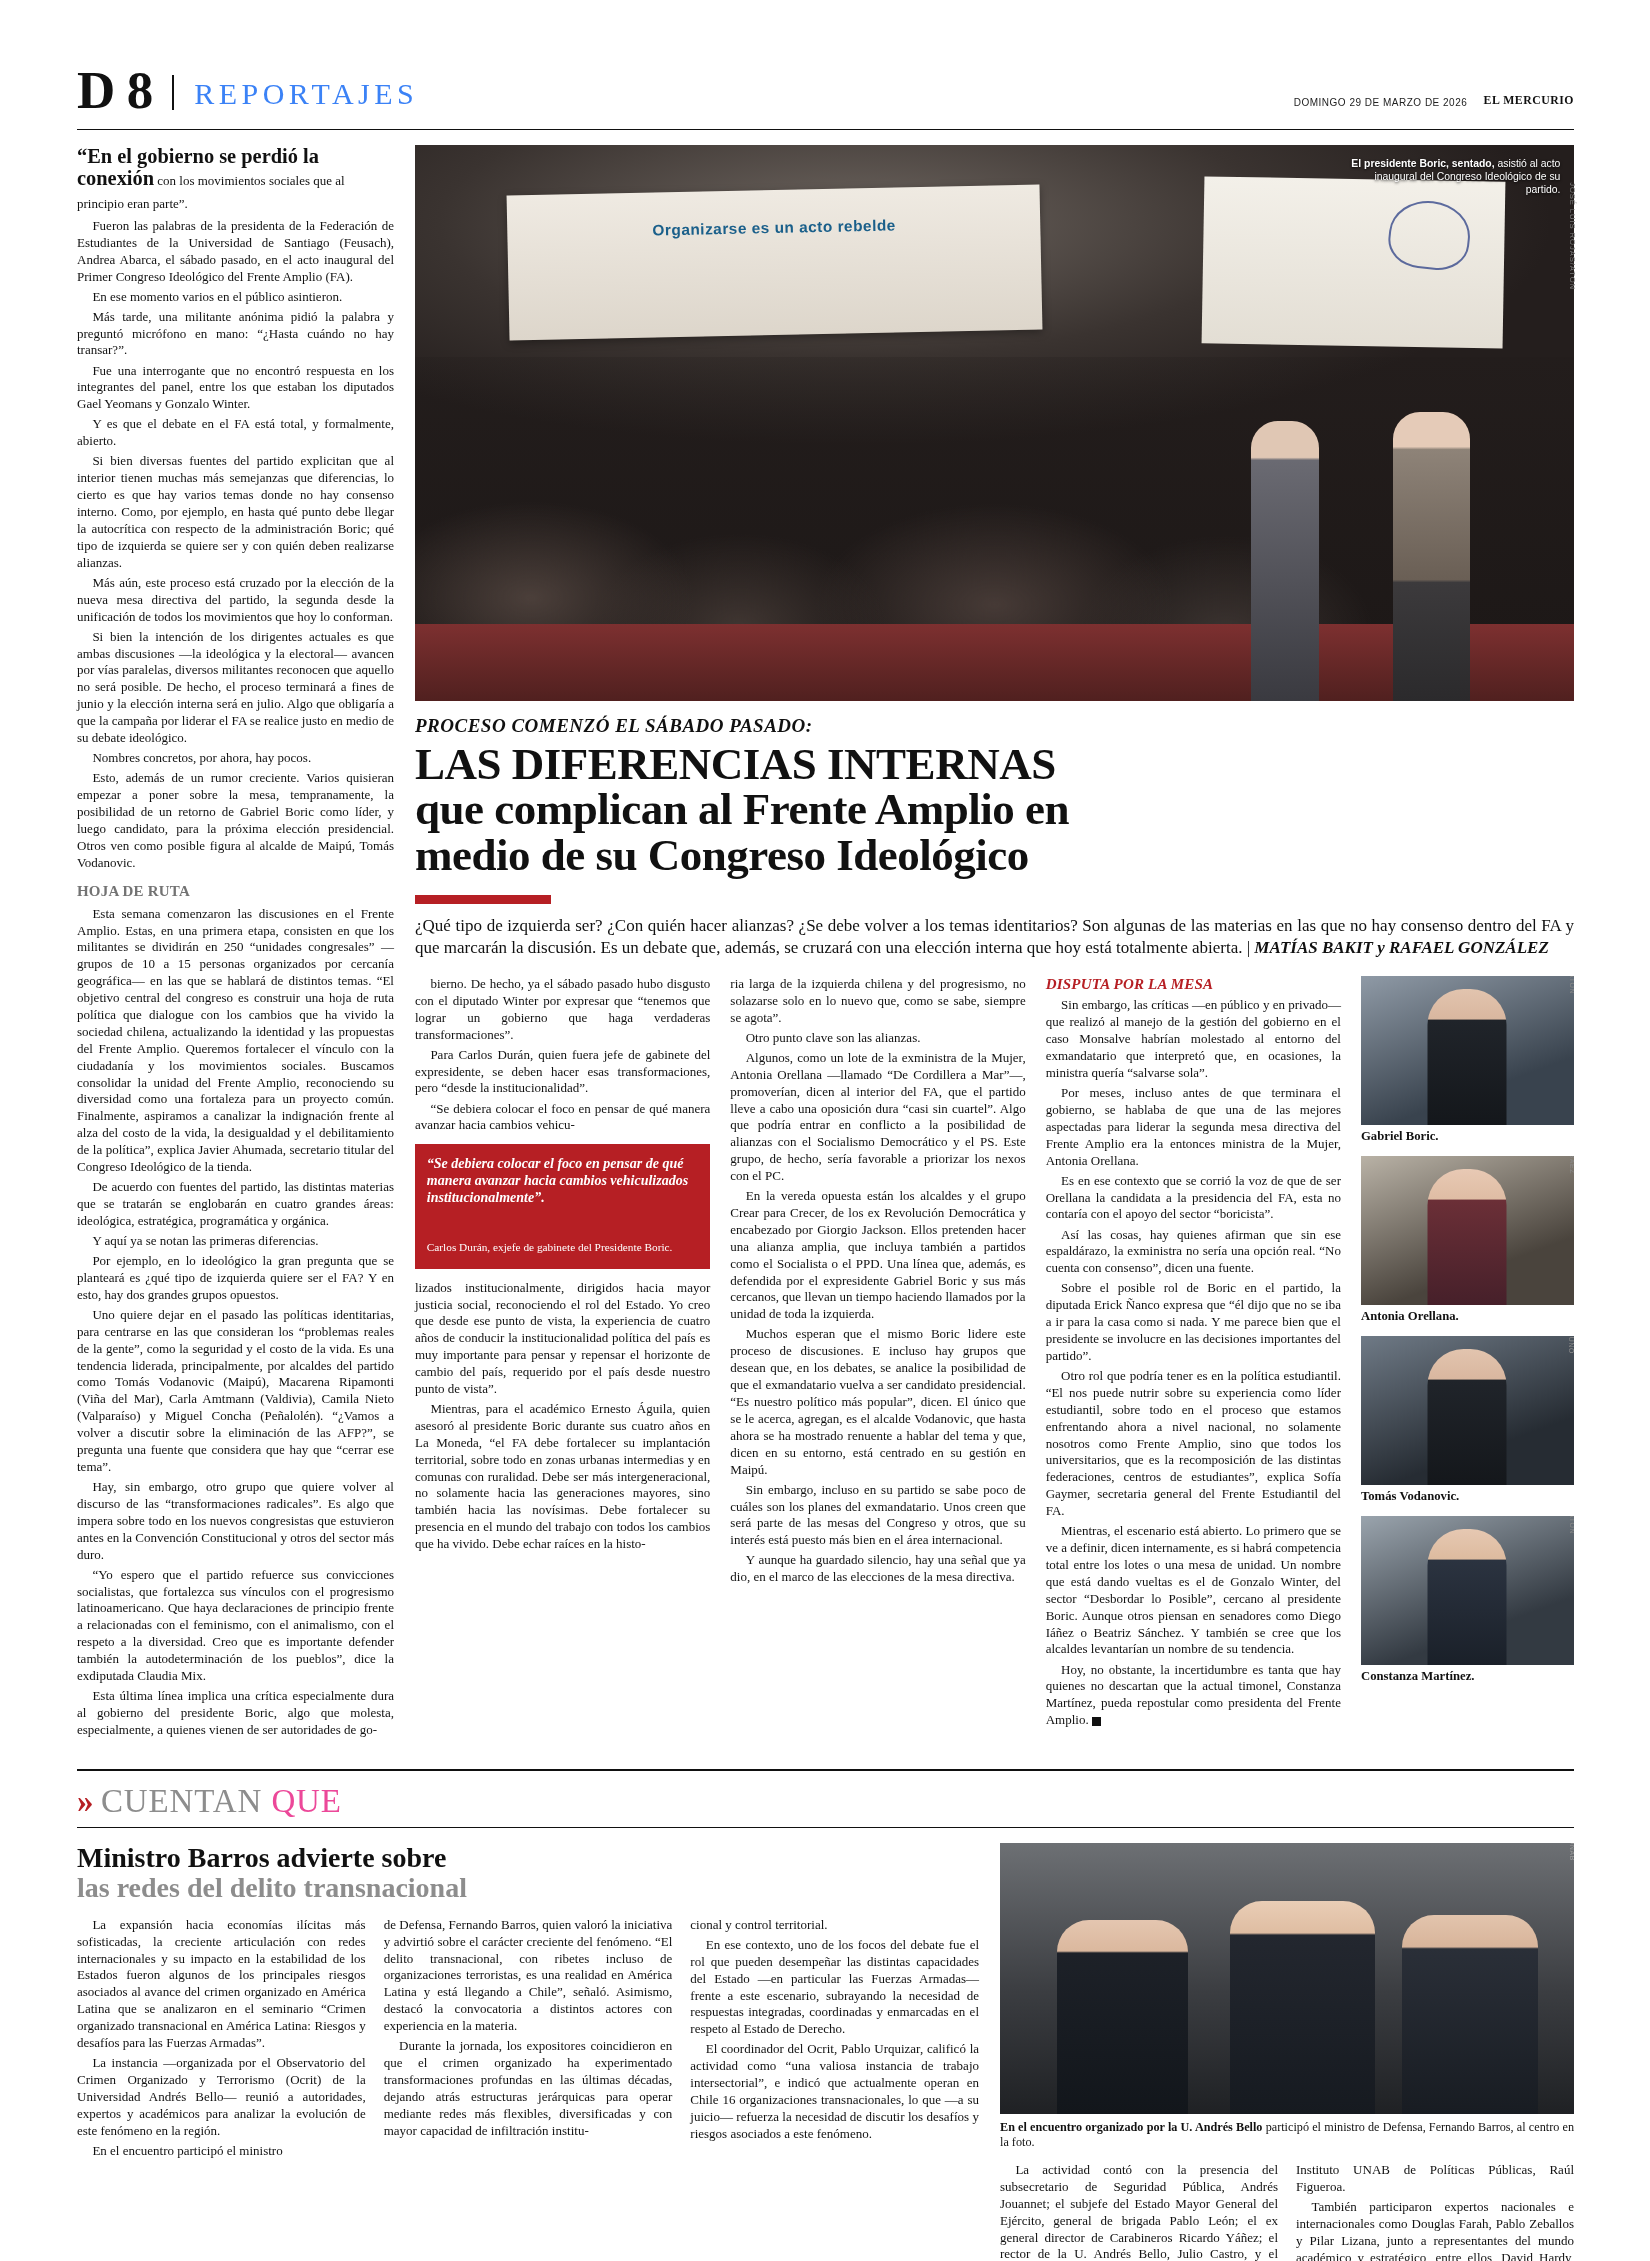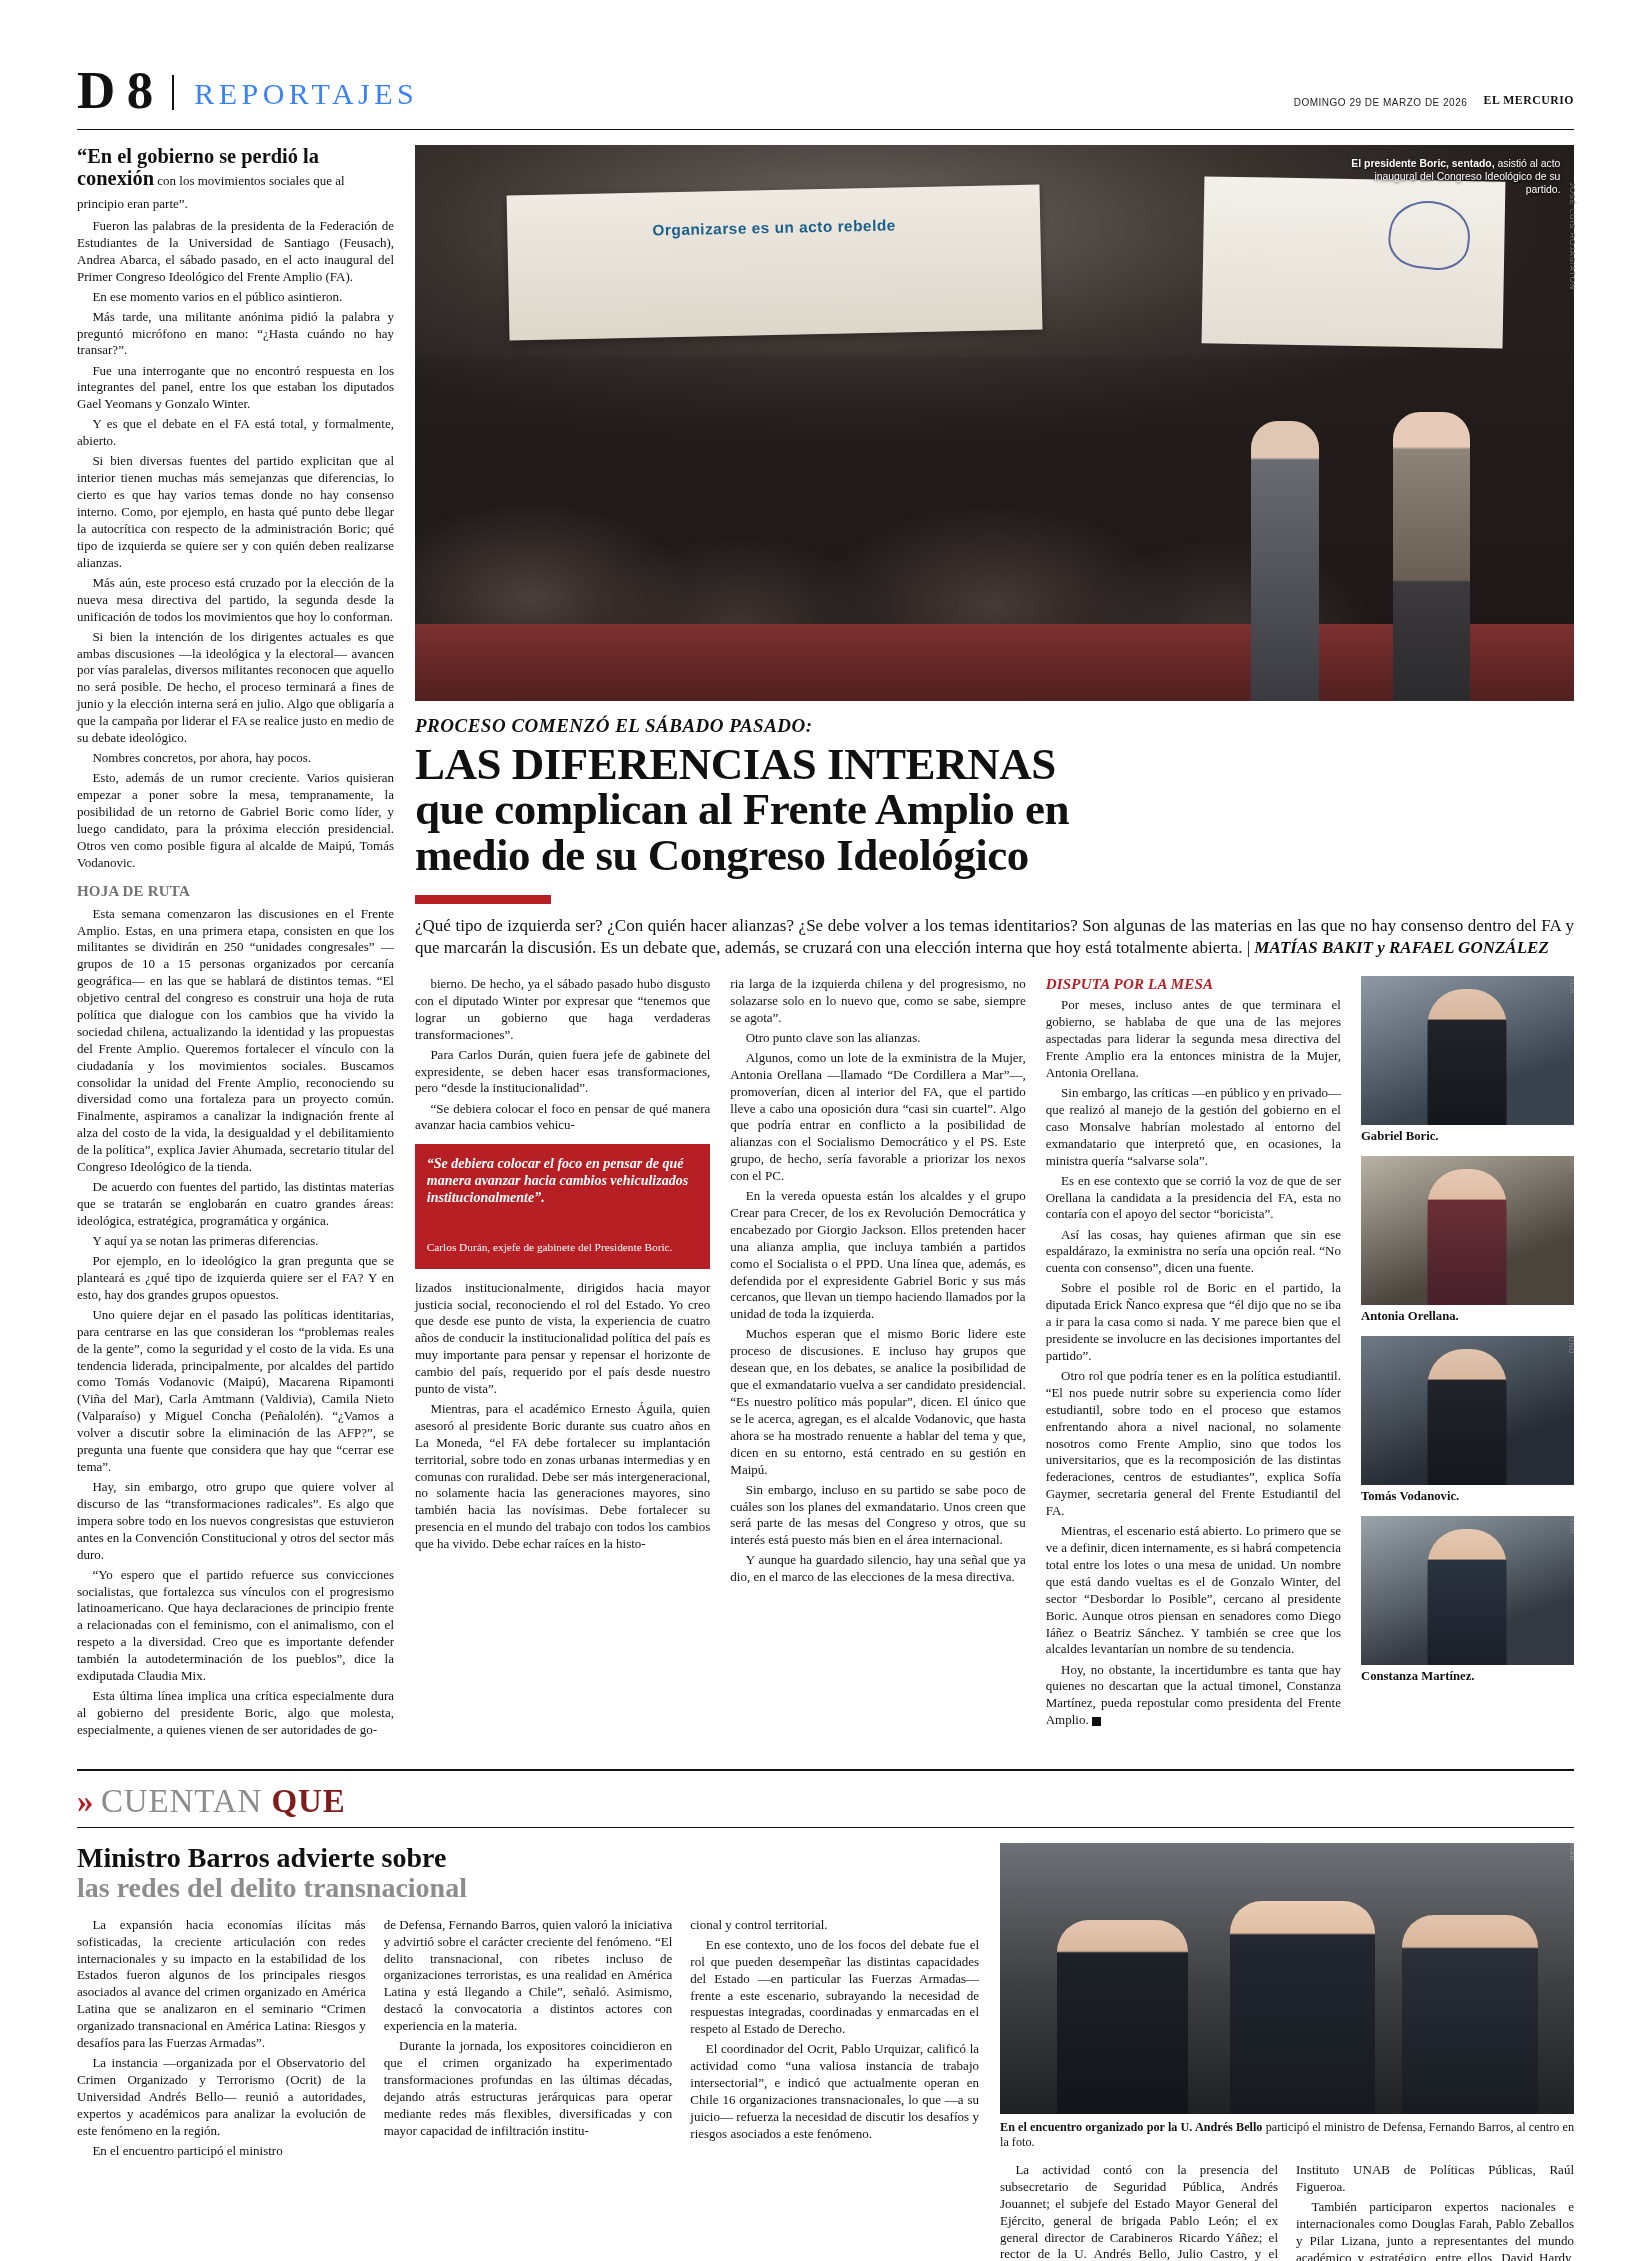--- a/index.html
+++ b/index.html
@@ -314,21 +314,21 @@
     padding-bottom: 7.2px;
     margin-bottom: 15.4px;
   }
   .chev { color: #b61f24; font-size: 33px; font-weight: bold; line-height: .8; letter-spacing: -3.6px; }
   .cuentan-title {
     font-family: "Liberation Serif", serif;
     font-size: 33px;
     letter-spacing: 0.9px;
     color: #8d8d8d;
   }
-  .cuentan-title .red { color: #7f1d1d; font-weight: bold; }
+  .cuentan-title .red { color: #ec4899; font-weight: normal; }
 
   .s2-grid { display: flex; gap: 21px; }
   .s2-left { flex: 1; }
   .s2-right { width: 574px; flex: none; }
 
   .s2-headline {
     font-family: "Liberation Serif", serif;
     font-size: 28px;
     line-height: 1.07;
     margin: 0 0 13.6px 0;
@@ -468,22 +468,22 @@
           <p class="body">Otro punto clave son las alianzas.</p>
           <p class="body">Algunos, como un lote de la exministra de la Mujer, Antonia Orellana —llamado “De Cordillera a Mar”—, promoverían, dicen al interior del FA, que el partido lleve a cabo una oposición dura “casi sin cuartel”. Algo que podría entrar en conflicto a la posibilidad de alianzas con el Socialismo Democrático y el PS. Este grupo, de hecho, sería favorable a priorizar los nexos con el PC.</p>
           <p class="body">En la vereda opuesta están los alcaldes y el grupo Crear para Crecer, de los ex Revolución Democrática y encabezado por Giorgio Jackson. Ellos pretenden hacer una alianza amplia, que incluya también a partidos como el Socialista o el PPD. Una línea que, además, es defendida por el expresidente Gabriel Boric y sus más cercanos, que llevan un tiempo haciendo llamados por la unidad de toda la izquierda.</p>
           <p class="body">Muchos esperan que el mismo Boric lidere este proceso de discusiones. E incluso hay grupos que desean que, en los debates, se analice la posibilidad de que el exmandatario vuelva a ser candidato presidencial. “Es nuestro político más popular”, dicen. El único que se le acerca, agregan, es el alcalde Vodanovic, que hasta ahora se ha mostrado renuente a hablar del tema y que, dicen en su entorno, está centrado en su gestión en Maipú.</p>
           <p class="body">Sin embargo, incluso en su partido se sabe poco de cuáles son los planes del exmandatario. Unos creen que será parte de las mesas del Congreso y otros, que su interés está puesto más bien en el área internacional.</p>
           <p class="body">Y aunque ha guardado silencio, hay una señal que ya dio, en el marco de las elecciones de la mesa directiva.</p>
         </div>
 
         <div class="tcol">
           <div class="mini-head">DISPUTA POR LA MESA</div>
+          <p class="body">Sin embargo, las críticas —en público y en privado— que realizó al manejo de la gestión del gobierno en el caso Monsalve habrían molestado al entorno del exmandatario que interpretó que, en ocasiones, la ministra quería “salvarse sola”.</p>
           <p class="body">Por meses, incluso antes de que terminara el gobierno, se hablaba de que una de las mejores aspectadas para liderar la segunda mesa directiva del Frente Amplio era la entonces ministra de la Mujer, Antonia Orellana.</p>
-          <p class="body">Sin embargo, las críticas —en público y en privado— que realizó al manejo de la gestión del gobierno en el caso Monsalve habrían molestado al entorno del exmandatario que interpretó que, en ocasiones, la ministra quería “salvarse sola”.</p>
           <p class="body">Es en ese contexto que se corrió la voz de que de ser Orellana la candidata a la presidencia del FA, esta no contaría con el apoyo del sector “boricista”.</p>
           <p class="body">Así las cosas, hay quienes afirman que sin ese espaldárazo, la exministra no sería una opción real. “No cuenta con consenso”, dicen una fuente.</p>
           <p class="body">Sobre el posible rol de Boric en el partido, la diputada Erick Ñanco expresa que “él dijo que no se iba a ir para la casa como si nada. Y me parece bien que el presidente se involucre en las decisiones importantes del partido”.</p>
           <p class="body">Otro rol que podría tener es en la política estudiantil. “El nos puede nutrir sobre su experiencia como líder estudiantil, sobre todo en el proceso que estamos enfrentando ahora a nivel nacional, no solamente nosotros como Frente Amplio, sino que todos los universitarios, que es la recomposición de las distintas federaciones, centros de estudiantes”, explica Sofía Gaymer, secretaria general del Frente Estudiantil del FA.</p>
           <p class="body">Mientras, el escenario está abierto. Lo primero que se ve a definir, dicen internamente, es si habrá competencia total entre los lotes o una mesa de unidad. Un nombre que está dando vueltas es el de Gonzalo Winter, del sector “Desbordar lo Posible”, cercano al presidente Boric. Aunque otros piensan en senadores como Diego Iáñez o Beatriz Sánchez. Y también se cree que los alcaldes levantarían un nombre de su tendencia.</p>
           <p class="body"><span>Hoy, no obstante, la incertidumbre es tanta que hay quienes no descartan que la actual timonel, Constanza Martínez, pueda repostular como presidenta del Frente Amplio.</span><span class="endmark"></span></p>
         </div>
 
         <div class="pcol">
 

